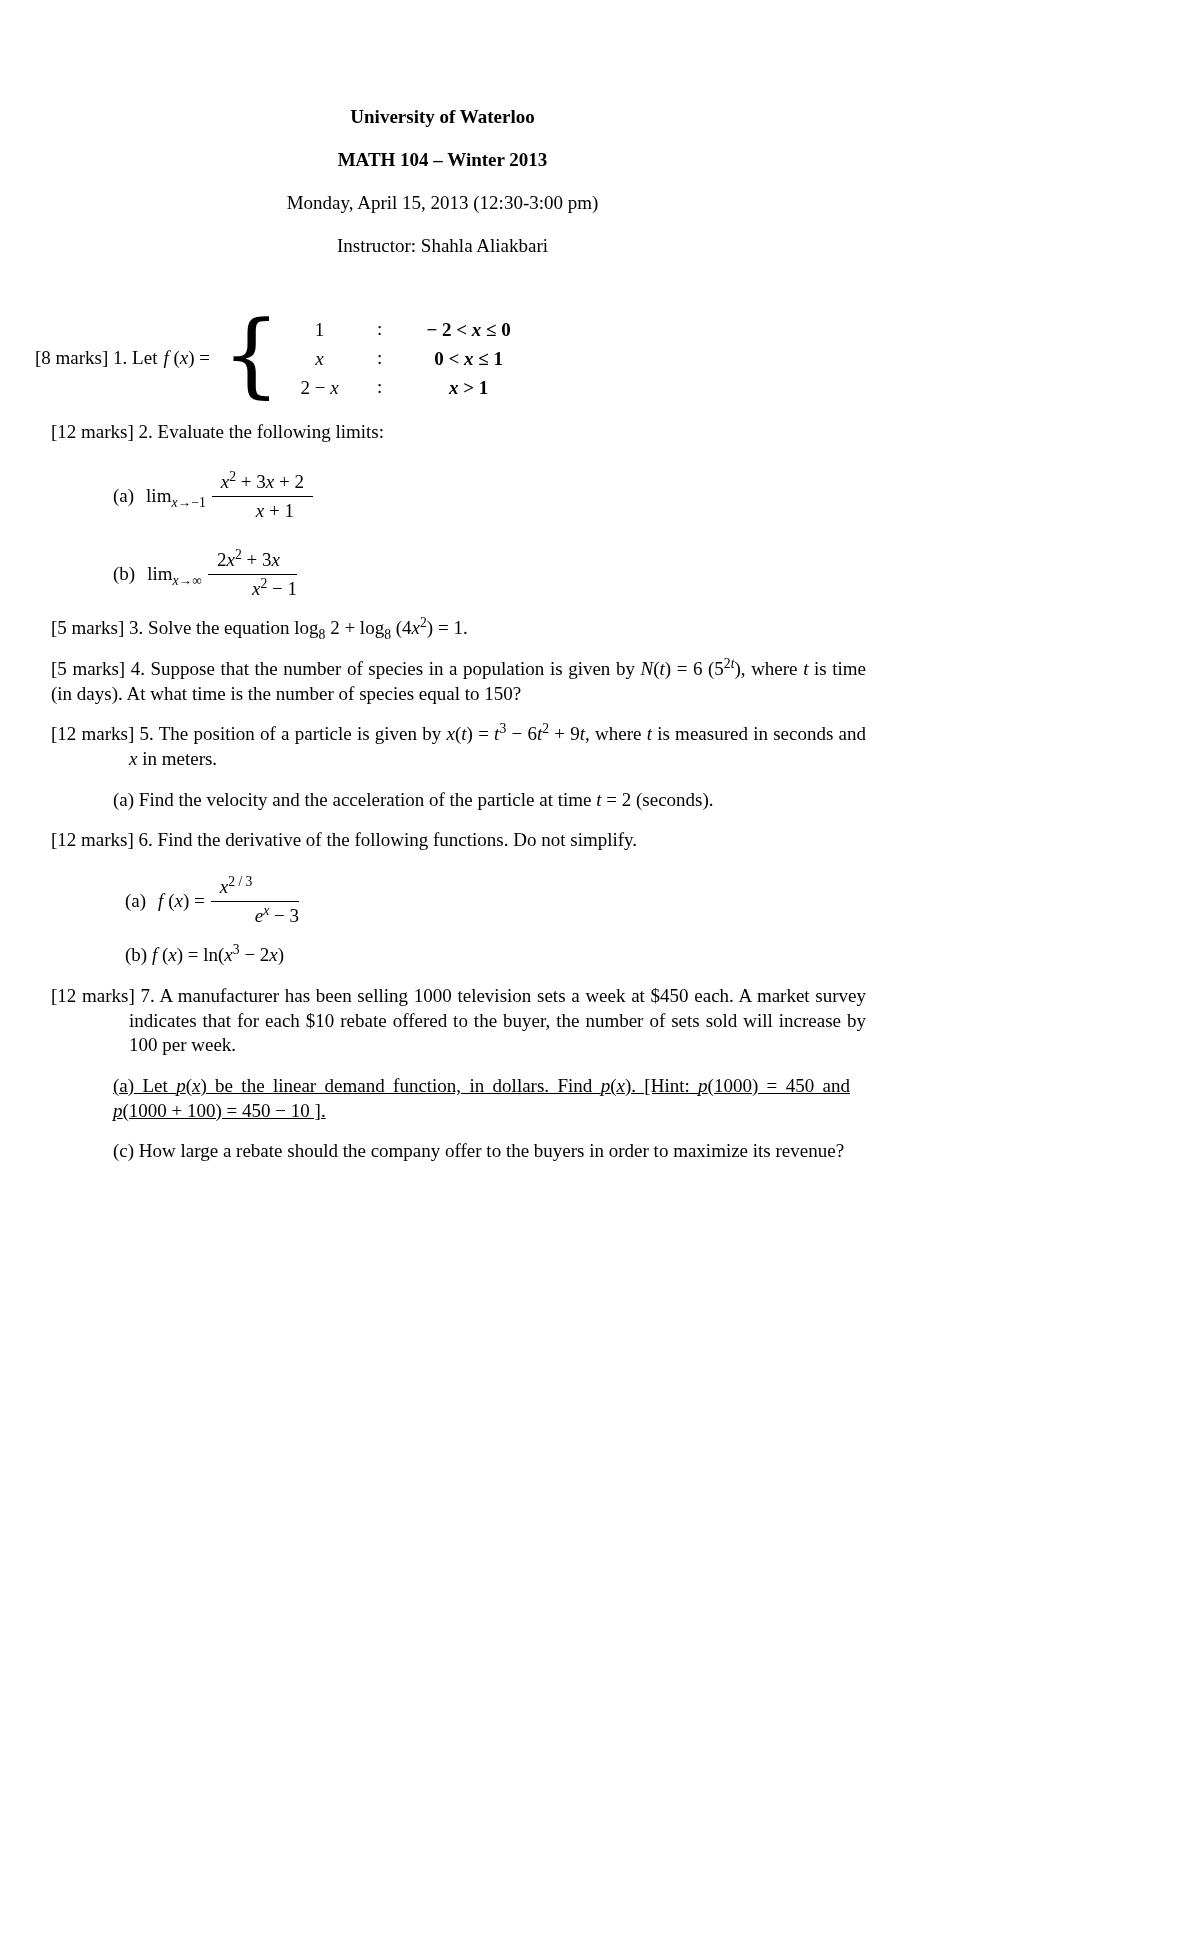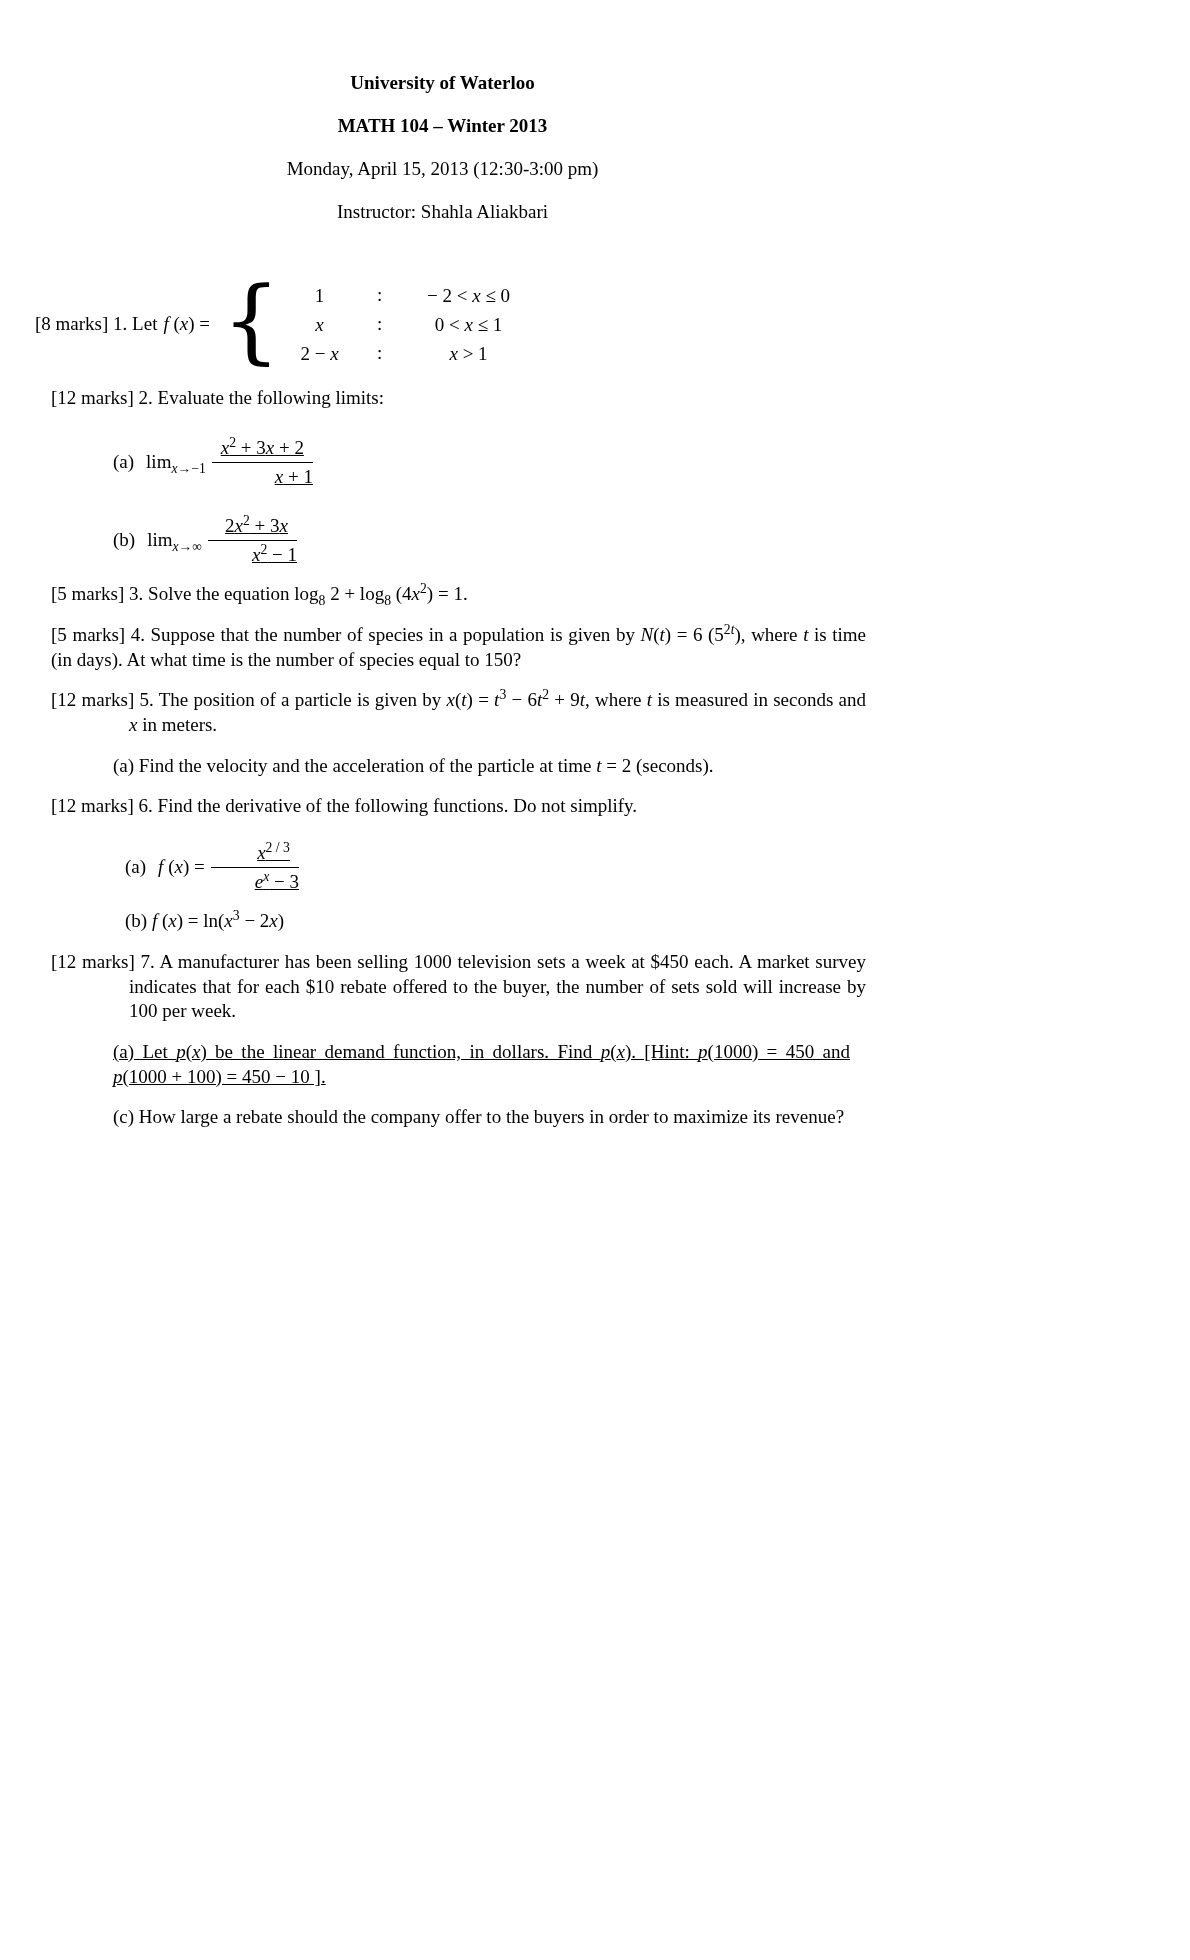--- a/index.html
+++ b/index.html
@@ -5,45 +5,45 @@
   * { box-sizing: border-box; }
   html, body { margin: 0; padding: 0; }
   body {
     width: 1190px; height: 1960px;
     background: #ffffff;
     color: #000;
     font-family: "Liberation Serif", "DejaVu Serif", serif;
     font-size: 19px;
     overflow: hidden;
   }
-  .content { padding: 72px 0 0 35px; width: 850px; }
+  .content { padding: 106px 0 0 35px; width: 850px; }
   .hdr { text-align: center; margin: 0 0 21px 0; line-height: 22px; width: 815px; }
   .hdr.b { font-weight: bold; }
   .it { font-style: italic; }
   sup { font-size: 0.72em; line-height: 0; }
   sub { font-size: 0.72em; line-height: 0; }
   p.q { margin: 16px; line-height: 1.3; width: 815px; }
   .just { text-align: justify; }
   .hang { padding-left: 78px; text-indent: -78px; }
   .ind { margin-left: 78px !important; width: 737px !important; }
 
   
   .piecewise { display: flex; align-items: center; margin-top: 56px; }
   .pw-gap { margin-right: 6px; }
   .brace { font-family: "DejaVu Serif", serif; font-size: 92px; line-height: 0.92; font-weight: 400; margin: 0 2px 6px 6px; }
   .cases { display: grid; grid-template-columns: auto auto auto; }
   .cases span { padding: 3.5px 0; text-align: center; }
   .cases .expr { min-width: 74px; }
   .cases .sep  { min-width: 46px; }
-  .cases .cond { min-width: 132px; }
+  .cases .cond { min-width: 132px; font-weight: bold; }
 
   
   .limline { display: flex; align-items: center; margin: 26px 0 0 78px; }
   .limline .lab { margin-right: 12px; }
-  .frac { display: inline-block; text-align: right; vertical-align: middle; margin: 0 6px; text-decoration: underline; }
+  .frac { display: inline-block; text-align: left; vertical-align: middle; margin: 0 6px; }
   .frac .num { display: block; border-bottom: 1.4px solid #000; padding: 1px 9px 3px; }
   .frac .den { display: block; padding-top: 3px; margin-left: 44px; }
 
   .mt52 { margin-top: 52px; }
   .mt48 { margin-top: 48px; }
   .mt46 { margin-top: 46px; }
   .mt26 { margin-top: 26px; }
   .mt24 { margin-top: 24px; }
   .mt22 { margin-top: 22px; text-decoration: underline; }
   .q6line { display: flex; align-items: center; margin: 22px 0 0 90px; }

